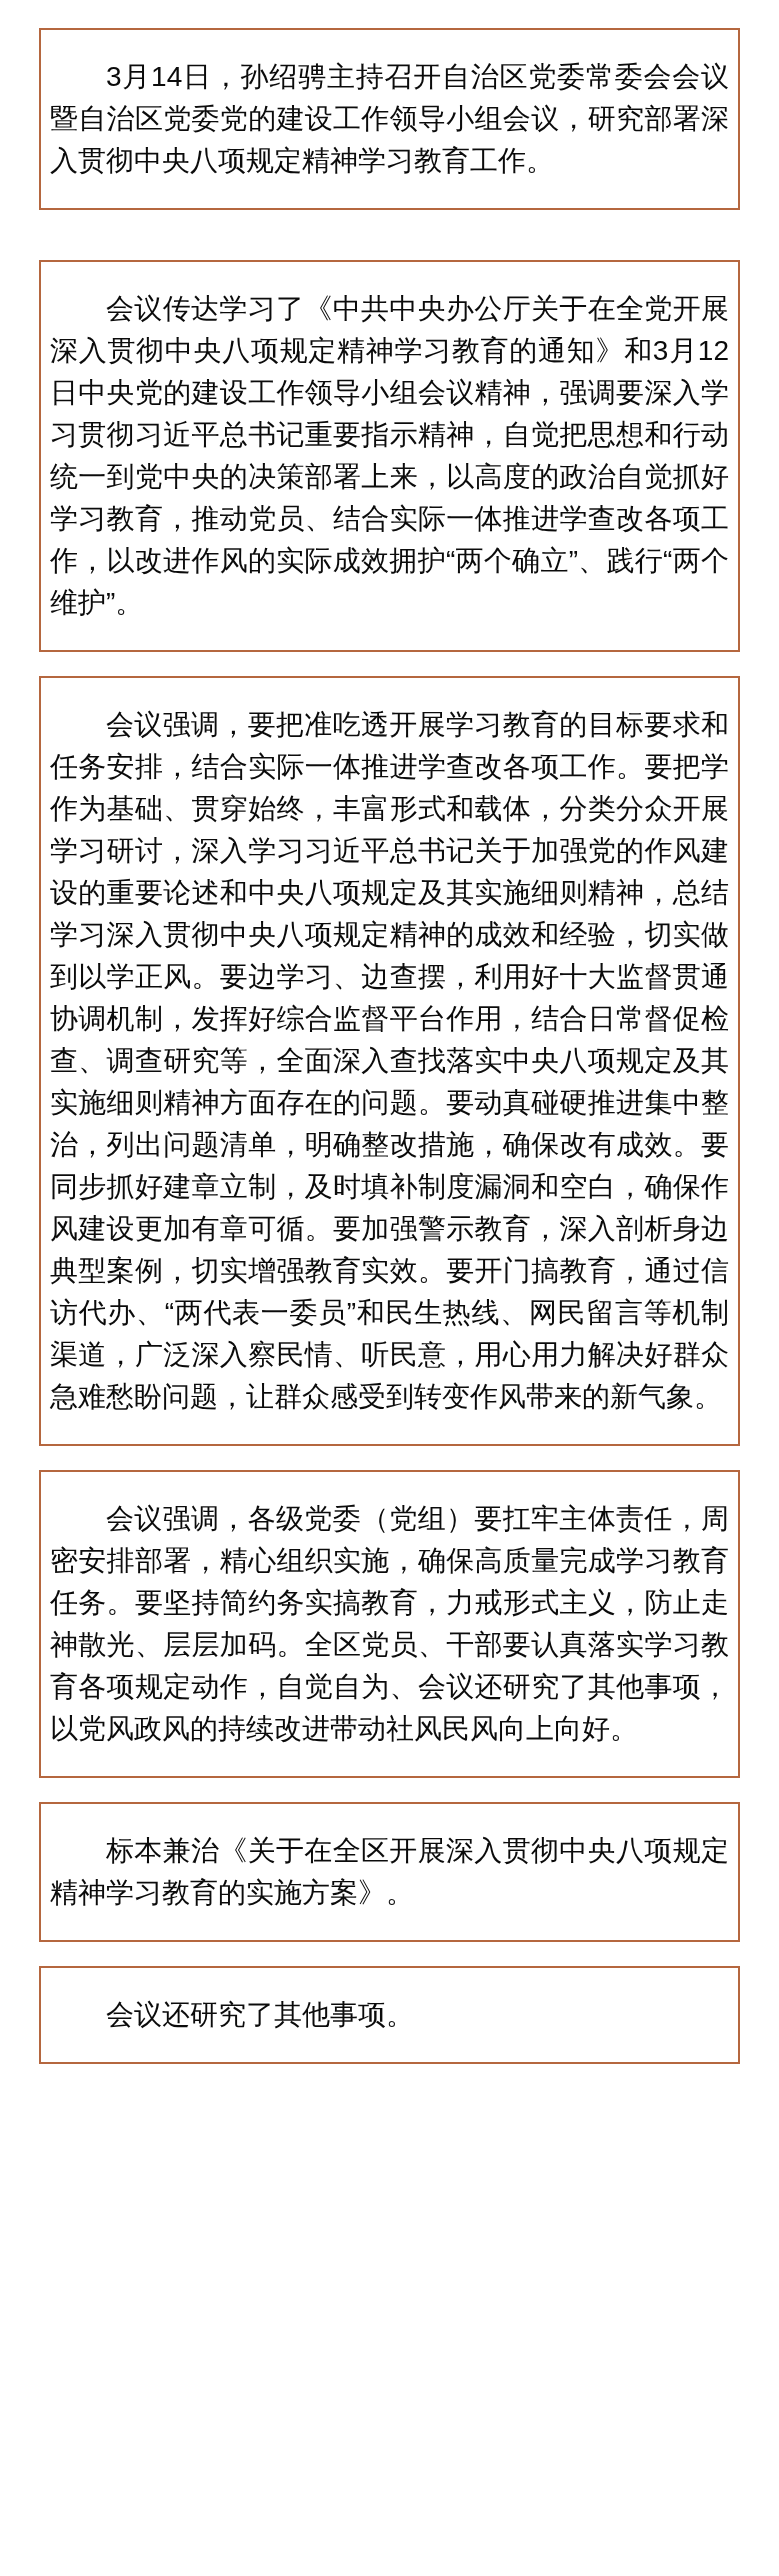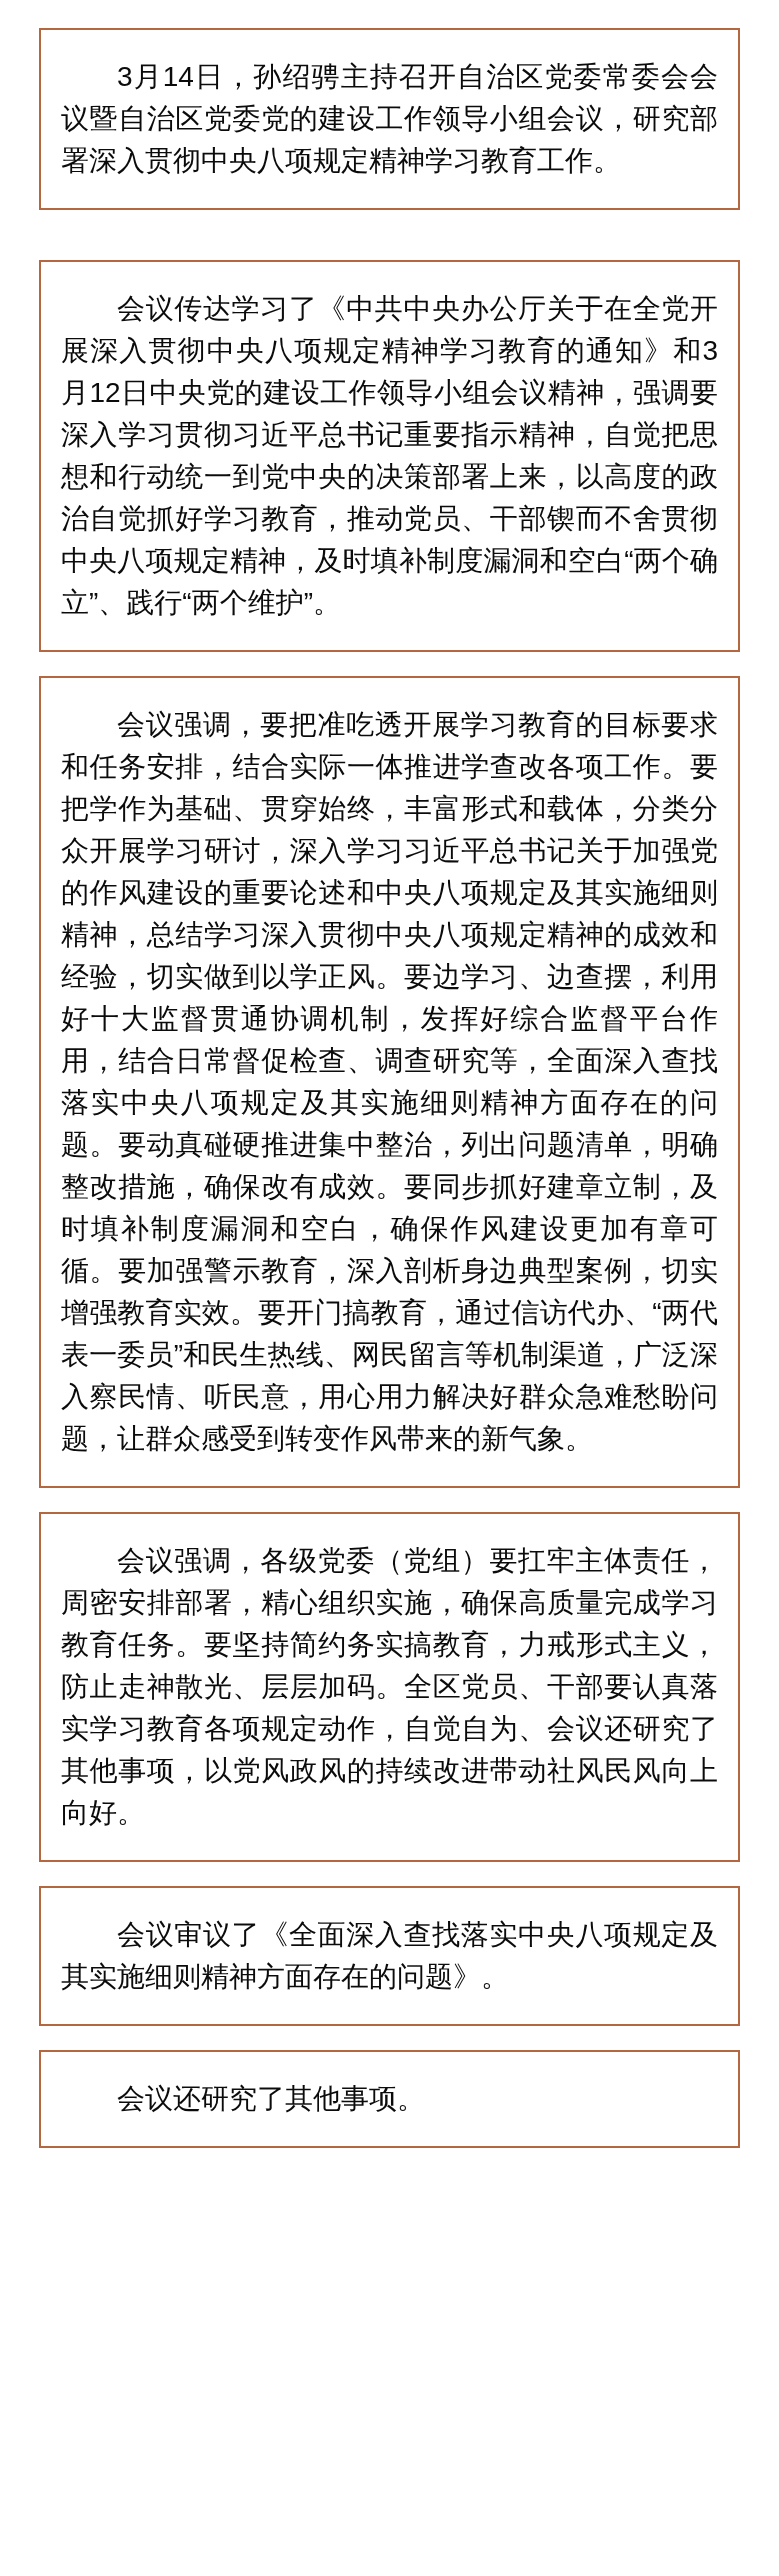--- a/index.html
+++ b/index.html
@@ -11,21 +11,21 @@
     width: 780px;
     font-family: "Liberation Sans", sans-serif;
     position: relative;
   }
   .page {
     padding: 28px 40px 20px 39px;
   }
   .card {
     border: 2px solid var(--border-color, #b5673f);
     background: #ffffff;
-    padding: 26px 20px;
+    padding: 26px 9px;
     margin-bottom: 24px;
     box-sizing: border-box;
   }
   .card--first {
     margin-bottom: 50px;
   }
   .card:last-child {
     margin-bottom: 15px;
   }
   .para {
@@ -51,34 +51,34 @@
 </head>
 <body style="background: rgb(255, 255, 255);">
 
 <div class="page">
 
   <section class="card card--first">
     <p class="para">3月14日，孙绍骋主持召开自治区党委常委会会议暨自治区党委党的建设工作领导小组会议，研究部署深入贯彻中央八项规定精神学习教育工作。</p>
   </section>
 
   <section class="card">
-    <p class="para">会议传达学习了《中共中央办公厅关于在全党开展深入贯彻中央八项规定精神学习教育的通知》和3月12日中央党的建设工作领导小组会议精神，强调要深入学习贯彻习近平总书记重要指示精神，自觉把思想和行动统一到党中央的决策部署上来，以高度的政治自觉抓好学习教育，推动党员、干部锲而不舍贯彻中央八项规定精神，及时填补制度漏洞和空白“两个确立”、践行“两个维护”。</p>
+    <p class="para">会议传达学习了《中共中央办公厅关于在全党开展深入贯彻中央八项规定精神学习教育的通知》和3月12日中央党的建设工作领导小组会议精神，强调要深入学习贯彻习近平总书记重要指示精神，自觉把思想和行动统一到党中央的决策部署上来，以高度的政治自觉抓好学习教育，推动党员、结合实际一体推进学查改各项工作，以改进作风的实际成效拥护“两个确立”、践行“两个维护”。</p>
   </section>
 
   <section class="card">
     <p class="para">会议强调，要把准吃透开展学习教育的目标要求和任务安排，结合实际一体推进学查改各项工作。要把学作为基础、贯穿始终，丰富形式和载体，分类分众开展学习研讨，深入学习习近平总书记关于加强党的作风建设的重要论述和中央八项规定及其实施细则精神，总结学习深入贯彻中央八项规定精神的成效和经验，切实做到以学正风。要边学习、边查摆，利用好十大监督贯通协调机制，发挥好综合监督平台作用，结合日常督促检查、调查研究等，全面深入查找落实中央八项规定及其实施细则精神方面存在的问题。要动真碰硬推进集中整治，列出问题清单，明确整改措施，确保改有成效。要同步抓好建章立制，及时填补制度漏洞和空白，确保作风建设更加有章可循。要加强警示教育，深入剖析身边典型案例，切实增强教育实效。要开门搞教育，通过信访代办、“两代表一委员”和民生热线、网民留言等机制渠道，广泛深入察民情、听民意，用心用力解决好群众急难愁盼问题，让群众感受到转变作风带来的新气象。</p>
   </section>
 
 
   <section class="card">
     <p class="para">会议强调，各级党委（党组）要扛牢主体责任，周密安排部署，精心组织实施，确保高质量完成学习教育任务。要坚持简约务实搞教育，力戒形式主义，防止走神散光、层层加码。全区党员、干部要认真落实学习教育各项规定动作，自觉自为、会议还研究了其他事项，以党风政风的持续改进带动社风民风向上向好。</p>
   </section>
 
   <section class="card">
-    <p class="para">会议审议了《全面深入查找落实中央八项规定及其实施细则精神方面存在的问题》。</p>
+    <p class="para">标本兼治《关于在全区开展深入贯彻中央八项规定精神学习教育的实施方案》。</p>
   </section>
 
   <section class="card">
     <p class="para">会议还研究了其他事项。</p>
   </section>
 
 </div>
 
 <div class="scrollbar-thumb"></div>
 

